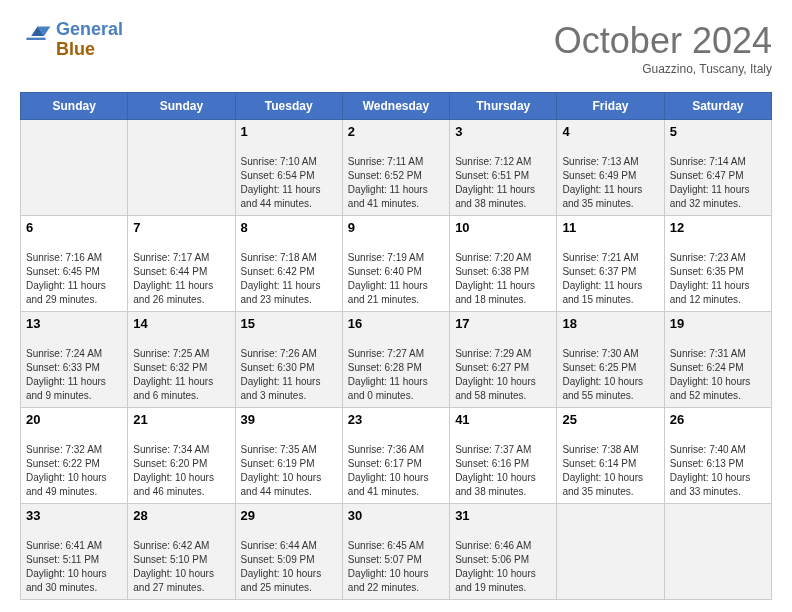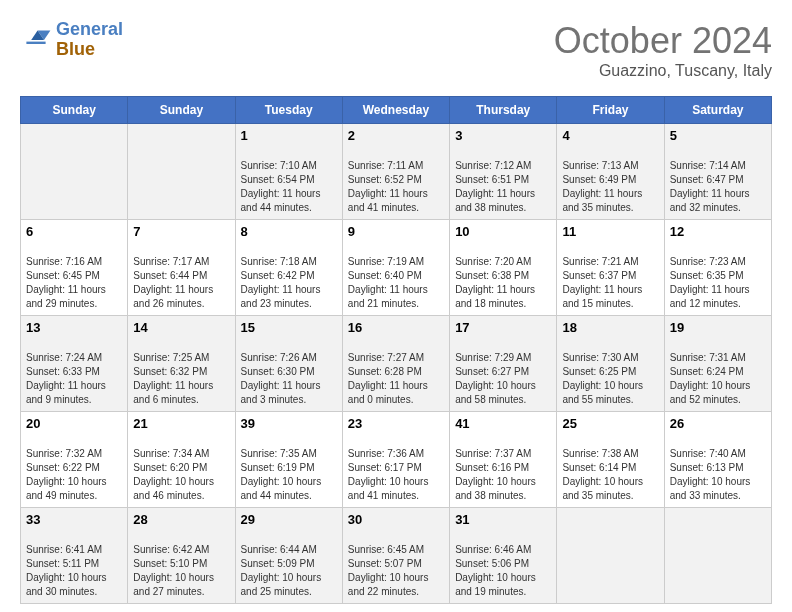--- a/index.html
+++ b/index.html
@@ -11,21 +11,21 @@
       padding: 20px;
     }
     .header {
       display: flex;
       justify-content: space-between;
       align-items: flex-start;
       margin-bottom: 16px;
     }
     .logo {
       display: flex;
-      align-items: center;
+      align-items: flex-start;
       gap: 4px;
     }
     .logo-text {
       font-size: 18px;
       font-weight: bold;
       color: #333;
       line-height: 1.1;
     }
     .logo-text span {
       color: #4a7fc1;
@@ -37,21 +37,21 @@
     .title-block {
       text-align: right;
     }
     .month-title {
       font-size: 36px;
       color: #737373;
       font-weight: normal;
       text-align: center;
     }
     .subtitle {
-      font-size: 16px;
+      font-size: 12px;
       color: #555;
     }
     table {
       width: 100%;
       border-collapse: collapse;
       font-size: 11px;
     }
     thead tr th {
       background-color: #4472c4;
       color: #fff;

